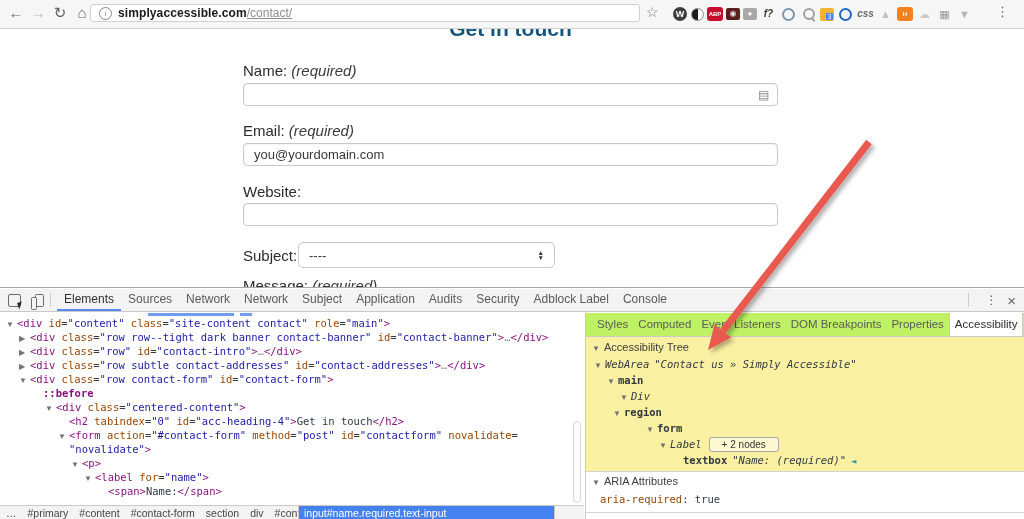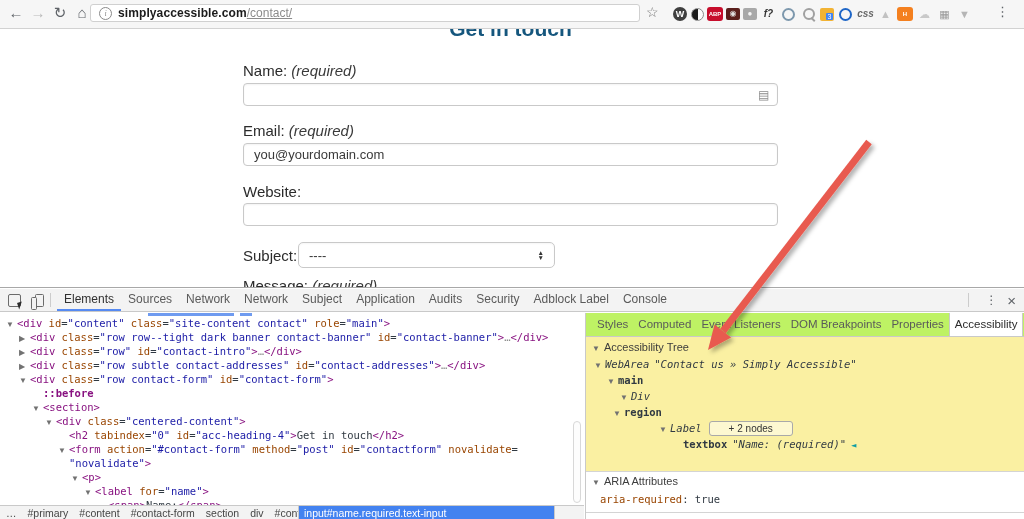--- a/index.html
+++ b/index.html
@@ -101,21 +101,21 @@
   .sbtab.active{color:#2b2b2b;background:#fff;border-left:1px solid #c9c9c9;border-right:1px solid #c9c9c9;}
   .ax-yellow{position:absolute;left:0;top:24px;width:438px;height:134px;background:#faf0a2;}
   .ax-header{position:absolute;left:6px;top:28px;font-size:11px;color:#3c3c3c;}
   .ax-header .tri,.aria-header .tri{color:#6e6e6e;font-size:8px;margin-right:4px;}
   .ax-tree{position:absolute;left:0;top:44px;width:438px;}
   .axrow{line-height:15px;white-space:nowrap;font-family:"DejaVu Sans Mono",monospace;font-size:10.5px;
          color:#303942;}
   .axrow .arw{width:11px;font-size:8px;}
   .ax-b{font-weight:bold;} .ax-i{font-style:italic;}
   .ax-v{font-style:italic;margin-left:5px;}
-  .ax-badge{display:inline-block;margin-left:7px;padding:0 19px;background:rgba(255,255,255,.5);
+  .ax-badge{display:inline-block;margin-left:7px;padding:0 12px;background:rgba(255,255,255,.5);
             border:1px solid #a9a9a9;border-radius:3px;font-family:"Liberation Sans",sans-serif;
             font-size:10px;color:#333;line-height:13px;}
   .ax-marker{color:#0e9da4;font-size:9px;margin-left:5px;}
   .aria-div1{position:absolute;left:0;top:158px;width:438px;border-top:1px solid #d4d4d4;}
   .aria-header{position:absolute;left:6px;top:162px;font-size:11px;color:#3c3c3c;}
   .aria-row{position:absolute;left:14px;top:180px;font-family:"DejaVu Sans Mono",monospace;
             font-size:10.5px;}
   .aria-name{color:#994500;} .aria-sep,.aria-val{color:#303942;}
   .aria-div2{position:absolute;left:0;top:199px;width:438px;border-top:1px solid #d4d4d4;}
   
@@ -256,21 +256,20 @@
     <div class="elements">
       <div class="frag" style="left:148px;width:86px;"></div>
       <div class="frag" style="left:240px;width:12px;"></div>
       <div class="dom-tree" id="dom-tree">
           <div class="trow" style="padding-left: 6px;"><span class="arw">▼</span><span class="sg-t">&lt;div</span><span class="sg-a"> id</span><span class="sg-p">=</span><span class="sg-v">"content"</span><span class="sg-a"> class</span><span class="sg-p">=</span><span class="sg-v">"site-content contact"</span><span class="sg-a"> role</span><span class="sg-p">=</span><span class="sg-v">"main"</span><span class="sg-t">&gt;</span></div>
           <div class="trow" style="padding-left: 19px;"><span class="arw">▶</span><span class="sg-t">&lt;div</span><span class="sg-a"> class</span><span class="sg-p">=</span><span class="sg-v">"row row--tight dark banner contact-banner"</span><span class="sg-a"> id</span><span class="sg-p">=</span><span class="sg-v">"contact-banner"</span><span class="sg-t">&gt;</span><span class="sg-d">…</span><span class="sg-t">&lt;/div&gt;</span></div>
           <div class="trow" style="padding-left: 19px;"><span class="arw">▶</span><span class="sg-t">&lt;div</span><span class="sg-a"> class</span><span class="sg-p">=</span><span class="sg-v">"row"</span><span class="sg-a"> id</span><span class="sg-p">=</span><span class="sg-v">"contact-intro"</span><span class="sg-t">&gt;</span><span class="sg-d">…</span><span class="sg-t">&lt;/div&gt;</span></div>
           <div class="trow" style="padding-left: 19px;"><span class="arw">▶</span><span class="sg-t">&lt;div</span><span class="sg-a"> class</span><span class="sg-p">=</span><span class="sg-v">"row subtle contact-addresses"</span><span class="sg-a"> id</span><span class="sg-p">=</span><span class="sg-v">"contact-addresses"</span><span class="sg-t">&gt;</span><span class="sg-d">…</span><span class="sg-t">&lt;/div&gt;</span></div>
           <div class="trow" style="padding-left: 19px;"><span class="arw">▼</span><span class="sg-t">&lt;div</span><span class="sg-a"> class</span><span class="sg-p">=</span><span class="sg-v">"row contact-form"</span><span class="sg-a"> id</span><span class="sg-p">=</span><span class="sg-v">"contact-form"</span><span class="sg-t">&gt;</span></div>
           <div class="trow" style="padding-left: 32px; font-weight: bold;"><span class="arw"></span><span class="sg-t">::before</span></div>
-          <div class="trow" style="padding-left: 32px;"><span class="arw">▼</span><span class="sg-t">&lt;section&gt;</span></div>
           <div class="trow" style="padding-left: 45px;"><span class="arw">▼</span><span class="sg-t">&lt;div</span><span class="sg-a"> class</span><span class="sg-p">=</span><span class="sg-v">"centered-content"</span><span class="sg-t">&gt;</span></div>
           <div class="trow" style="padding-left: 58px;"><span class="arw"></span><span class="sg-t">&lt;h2</span><span class="sg-a"> tabindex</span><span class="sg-p">=</span><span class="sg-v">"0"</span><span class="sg-a"> id</span><span class="sg-p">=</span><span class="sg-v">"acc-heading-4"</span><span class="sg-t">&gt;</span><span class="sg-p">Get in touch</span><span class="sg-t">&lt;/h2&gt;</span></div>
           <div class="trow" style="padding-left: 58px;"><span class="arw">▼</span><span class="sg-t">&lt;form</span><span class="sg-a"> action</span><span class="sg-p">=</span><span class="sg-v">"#contact-form"</span><span class="sg-a"> method</span><span class="sg-p">=</span><span class="sg-v">"post"</span><span class="sg-a"> id</span><span class="sg-p">=</span><span class="sg-v">"contactform"</span><span class="sg-a"> novalidate</span><span class="sg-p">=</span></div>
           <div class="trow" style="padding-left: 58px;"><span class="arw"></span><span class="sg-v">"novalidate"</span><span class="sg-t">&gt;</span></div>
           <div class="trow" style="padding-left: 71px;"><span class="arw">▼</span><span class="sg-t">&lt;p&gt;</span></div>
           <div class="trow" style="padding-left: 84px;"><span class="arw">▼</span><span class="sg-t">&lt;label</span><span class="sg-a"> for</span><span class="sg-p">=</span><span class="sg-v">"name"</span><span class="sg-t">&gt;</span></div>
           <div class="trow" style="padding-left: 97px;"><span class="arw"></span><span class="sg-t">&lt;span&gt;</span><span class="sg-p">Name:</span><span class="sg-t">&lt;/span&gt;</span></div>
         </div>
       <div class="el-scroll"></div>
     </div>
@@ -297,20 +296,21 @@
           <div class="sbtab">Properties</div>
           <div class="sbtab active">Accessibility</div>
         </div>
       <div class="ax-yellow"></div>
       <div class="ax-header"><span class="tri">▼</span><span>Accessibility Tree</span></div>
       <div class="ax-tree" id="ax-tree">
           <div class="axrow" style="padding-left: 8px;"><span class="arw">▼</span><span class="ax-i">WebArea</span><span class="ax-v">"Contact us » Simply Accessible"</span></div>
           <div class="axrow" style="padding-left: 21px;"><span class="arw">▼</span><span class="ax-b">main</span></div>
           <div class="axrow" style="padding-left: 34px;"><span class="arw">▼</span><span class="ax-i">Div</span></div>
           <div class="axrow" style="padding-left: 27px;"><span class="arw">▼</span><span class="ax-b">region</span></div>
+          <div class="axrow" style="padding-left: 60px;"><span class="arw">▼</span><span class="ax-b">form</span></div>
           <div class="axrow" style="padding-left: 73px;"><span class="arw">▼</span><span class="ax-i">Label</span><span class="ax-badge">+ 2 nodes</span></div>
           <div class="axrow" style="padding-left: 86px;"><span class="arw"></span><span class="ax-b">textbox</span><span class="ax-v">"Name: (required)"</span><span class="ax-marker">◄</span></div>
         </div>
       <div class="aria-div1"></div>
       <div class="aria-header"><span class="tri">▼</span><span>ARIA Attributes</span></div>
       <div class="aria-row">
         <span class="aria-name">aria-required</span><span class="aria-sep">: </span><span class="aria-val">true</span>
       </div>
       <div class="aria-div2"></div>
     </div>

